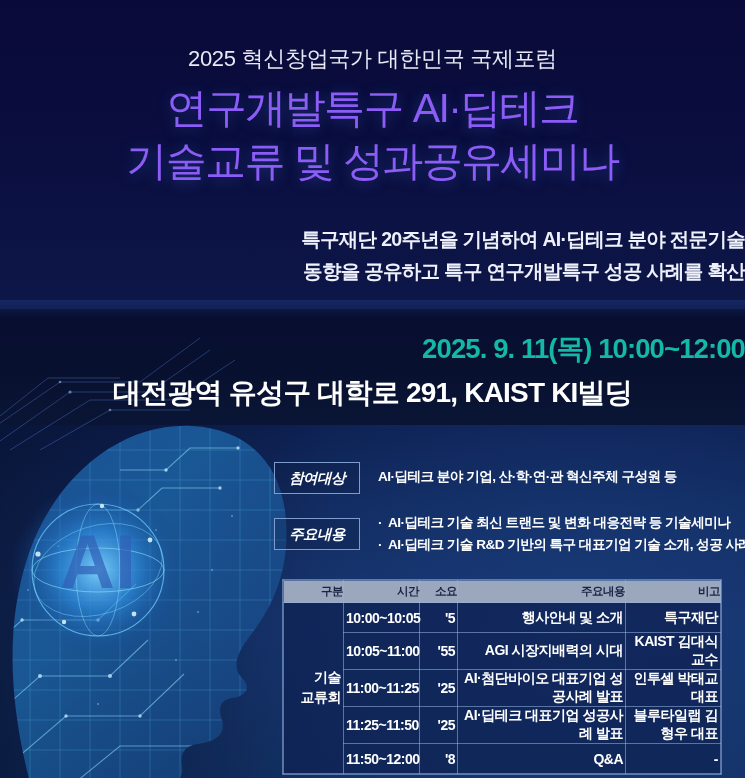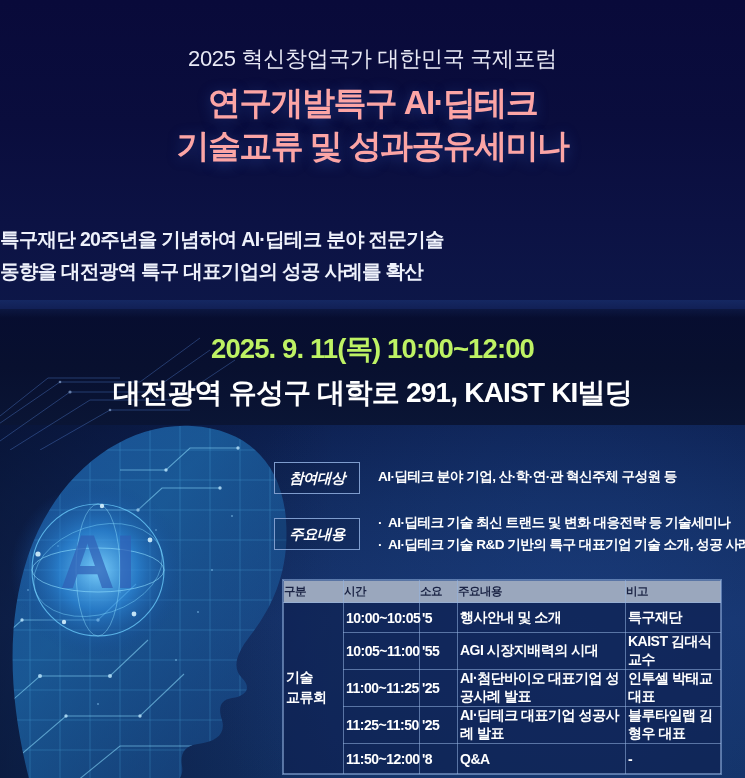--- a/index.html
+++ b/index.html
@@ -105,56 +105,56 @@
   .headline {
     position: absolute;
     top: 82px;
     left: 0;
     width: 100%;
     text-align: center;
     z-index: 5;
   }
   .headline .ln {
     display: block;
-    font-size: 33px;
+    font-size: 41px;
     line-height: 1.30;
-    font-weight: 700;
+    font-weight: 400;
     letter-spacing: -1.6px;
-    color: #fca5a5;
+    color: #8b5cf6;
     text-shadow: 0 2px 14px rgba(60,110,220,0.38);
   }
 
   .lede {
     position: absolute;
     top: 224px;
     left: 0;
     width: 100%;
-    text-align: left;
+    text-align: right;
     z-index: 5;
   }
   .lede .ln {
     display: block;
     font-size: 19.5px;
     line-height: 1.62;
     font-weight: 600;
     letter-spacing: -0.7px;
     color: #eef1fb;
   }
 
   
   .datetime {
     position: absolute;
     top: 331px;
     left: 0;
     width: 100%;
-    text-align: center;
+    text-align: right;
     font-size: 27.5px;
     font-weight: 800;
     letter-spacing: -0.9px;
-    color: #bef264;
+    color: #14b8a6;
     z-index: 5;
   }
   .venue {
     position: absolute;
     top: 374px;
     left: 0;
     width: 100%;
     text-align: center;
     font-size: 28px;
     font-weight: 600;
@@ -222,21 +222,21 @@
   table.sched {
     border-collapse: collapse;
     width: 100%;
     table-layout: fixed;
     background: rgba(13,30,74,0.55);
     box-shadow: 0 0 0 1px rgba(150,180,225,0.55);
   }
   table.sched th,
   table.sched td {
     border: 1px solid rgba(150,180,225,0.55);
-    text-align: left;
+    text-align: right;
     vertical-align: middle;
     letter-spacing: -0.5px;
     color: #ffffff;
   }
   table.sched thead th {
     background: #9aa7bd;
     color: #1a2344;
     font-size: 11.5px;
     font-weight: 700;
     height: 21px;
@@ -378,21 +378,21 @@
 
   <div class="eyebrow">2025 혁신창업국가 대한민국 국제포럼</div>
 
   <div class="headline">
     <span class="ln">연구개발특구 AI·딥테크</span>
     <span class="ln">기술교류 및 성과공유세미나</span>
   </div>
 
   <div class="lede">
     <span class="ln">특구재단 20주년을 기념하여 AI·딥테크 분야 전문기술</span>
-    <span class="ln">동향을 대전광역 특구 대표기업의 성공 사례를 확산</span>
+    <span class="ln">동향을 공유하고 특구 연구개발특구 성공 사례를 확산</span>
   </div>
 
   <div class="datetime">2025. 9. 11(목) 10:00~12:00</div>
   <div class="venue">대전광역 유성구 대학로 291, KAIST KI빌딩</div>
 
   <div class="info">
 
     <div class="info-row audience">
       <div class="badge">참여대상</div>
       <div class="info-body">

